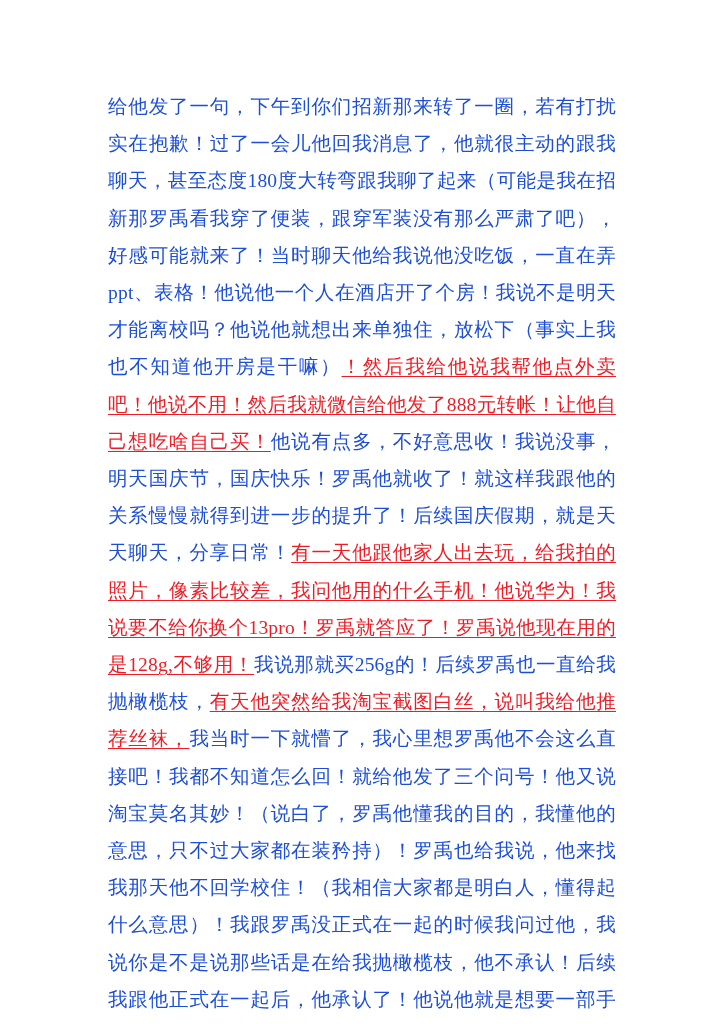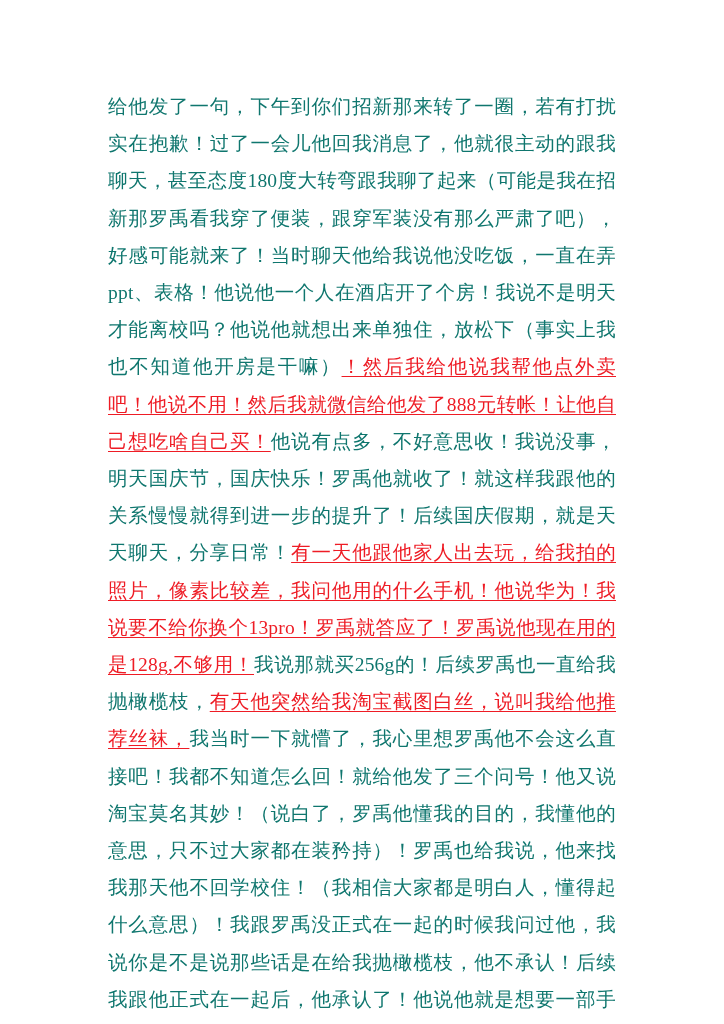--- a/index.html
+++ b/index.html
@@ -29,21 +29,21 @@
     letter-spacing: 0.2px;
   }
   .doc-body p {
     margin: 0;
     text-indent: 0;
   }
   .seg {
     white-space: normal;
   }
   .black {
-    color: #0f766e;
+    color: #1d4ed8;
   }
   .red-u {
     color: #ee1c25;
     text-decoration: underline;
     text-underline-offset: 3px;
     text-decoration-thickness: 1px;
   }
 </style>
 </head>
 <body>

